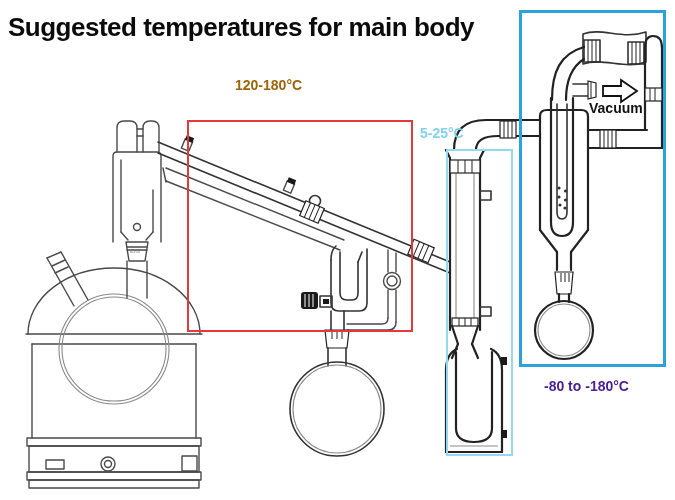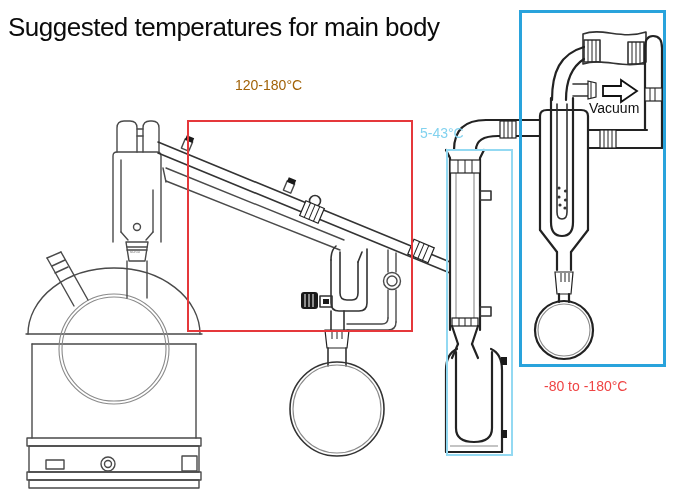--- a/index.html
+++ b/index.html
@@ -3,25 +3,25 @@
 <meta charset="utf-8">
 <style>
   html,body{margin:0;padding:0;background:#fff;}
   #canvas{position:relative;width:675px;height:500px;background:#ffffff;overflow:hidden;
           font-family:"Liberation Sans", sans-serif;}
   #art{position:absolute;left:0;top:0;}
   .region{position:absolute;box-sizing:border-box;background:transparent;}
   .region.hot{left:187px;top:120px;width:226px;height:212px;border:2px solid #e5383b;}
   .region.cool{left:446px;top:149px;width:67px;height:307px;border:2px solid #93d9f2;}
   .region.cryo{left:519px;top:10px;width:147px;height:357px;border:3px solid #29a3dc;}
-  .lbl{position:absolute;font-weight:normal;white-space:nowrap;}
+  .lbl{position:absolute;font-weight:bold;white-space:nowrap;}
   .lbl.title{left:8px;top:12px;font-size:26px;color:#0b0b0b;letter-spacing:-0.5px;}
   .lbl.hot{left:235px;top:77px;font-size:14px;color:#a16207;}
   .lbl.cool{left:420px;top:125px;font-size:14px;color:#82d2ef;}
-  .lbl.cryo{left:544px;top:378px;font-size:14px;color:#ef4444;}
+  .lbl.cryo{left:544px;top:378px;font-size:14px;color:#4c1d95;}
   .lbl.vac{left:589px;top:100px;font-size:14px;color:#111;}
   .lbl.joint{left:130px;top:249px;font-size:4px;font-weight:normal;color:#777;}
   svg .ln{fill:none;stroke:#4a4a4a;stroke-width:1.4;stroke-linecap:round;stroke-linejoin:round;}
   svg .ln2{fill:none;stroke:#333;stroke-width:1.6;stroke-linecap:round;stroke-linejoin:round;}
   svg .bold{fill:none;stroke:#222;stroke-width:2.2;stroke-linecap:round;stroke-linejoin:round;}
   svg .soft{fill:none;stroke:#8a8a8a;stroke-width:1.1;}
   svg .hatch{fill:#fff;stroke:#222;stroke-width:1.2;}
   svg .hline{stroke:#222;stroke-width:1;}
   svg .fillk{fill:#1a1a1a;stroke:none;}
 </style>
@@ -274,17 +274,17 @@
       <path d="M603,86 H621 V80 L637,91 L621,102 V96 H603 Z" fill="#fff" stroke="#111" stroke-width="1.8"></path>
     </g>
   </svg>
 
   <div class="region hot"></div>
   <div class="region cool"></div>
   <div class="region cryo"></div>
 
   <div class="lbl title">Suggested temperatures for main body</div>
   <div class="lbl hot">120-180°C</div>
-  <div class="lbl cool">5-43°C</div>
+  <div class="lbl cool">5-25°C</div>
   <div class="lbl cryo">-80 to -180°C</div>
   <div class="lbl vac">Vacuum</div>
   <div class="lbl joint">60/50</div>
 </div>
 
 </body></html>

